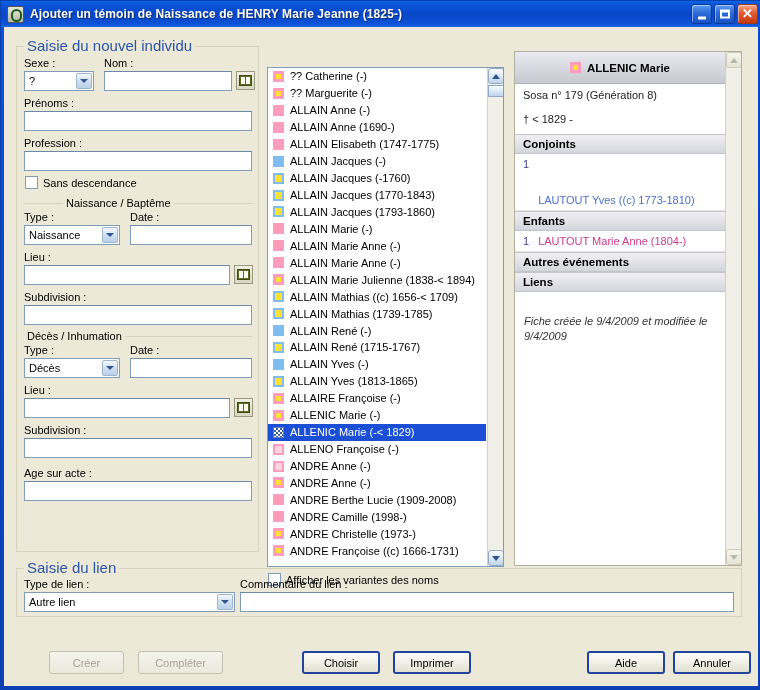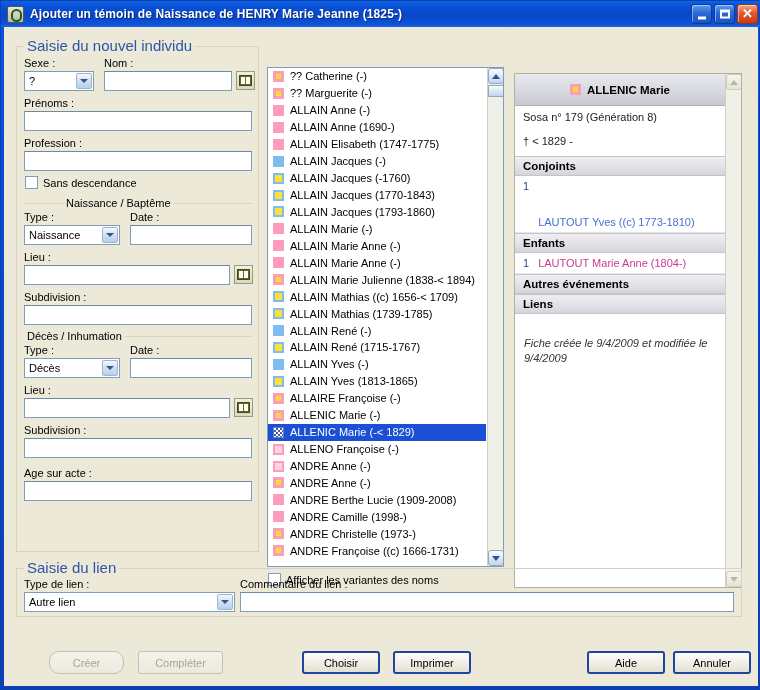--- a/index.html
+++ b/index.html
@@ -159,21 +159,21 @@
   .sb .thumb{
     position:absolute;left:0;width:16px;box-sizing:border-box;
     background:linear-gradient(180deg,#fbfcfe,#dbe7f6 50%,#c0d4ec);
     border:1px solid #8fa9c6;
   }
   .sb.disabled .btn .a{border-bottom-color:#b8b8a8;border-top-color:#b8b8a8;}
   .sb.disabled .btn{background:linear-gradient(180deg,#f6f5ee,#e6e4d6);border-color:#cfcbb8;}
 
   
   #detail-wrap{
-    position:absolute;left:510px;top:46px;width:228px;height:515px;
+    position:absolute;left:510px;top:24px;width:228px;height:515px;
     background:#fff;border:1px solid #b3b0a0;box-sizing:border-box;overflow:hidden;
   }
   #detail{position:absolute;left:0;top:0;right:16px;bottom:0;overflow:hidden;background:#fff;}
   .d-head{
     height:31px;display:flex;align-items:center;justify-content:center;gap:6px;
     background:linear-gradient(180deg,#e9e9ef,#d6d6de 60%,#c8c8d2);
     border-bottom:1px solid #b0b0b8;
   }
   .d-head .nm{font-weight:bold;font-size:11.5px;color:#000;}
   .d-head .ic{margin-right:0;}
@@ -471,21 +471,21 @@
       <div class="lbl" style="left:8px;top:17px;">Type de lien :</div>
       <div class="combo" style="left:8px;top:31px;width:211px;height:20px;">
         <span>Autre lien</span>
         <span class="arrow"></span>
       </div>
 
       <div class="lbl" style="left:224px;top:17px;">Commentaire du lien :</div>
       <input class="tf" style="left: 224px; top: 31px; width: 494px; height: 20px;" value="">
     </div>
 
-    <div class="btn dis" style="left:45px;top:624px;width:75px;border-radius:10px;">Créer</div>
+    <div class="btn dis" style="left:45px;top:624px;width:75px;">Créer</div>
     <div class="btn dis" style="left:134px;top:624px;width:85px;">Compléter</div>
     <div class="btn def" style="left:298px;top:624px;width:78px;">Choisir</div>
     <div class="btn def" style="left:389px;top:624px;width:78px;">Imprimer</div>
     <div class="btn def" style="left:583px;top:624px;width:78px;">Aide</div>
     <div class="btn def" style="left:669px;top:624px;width:78px;">Annuler</div>
 
   </div>
 </div>
 
 </body></html>

